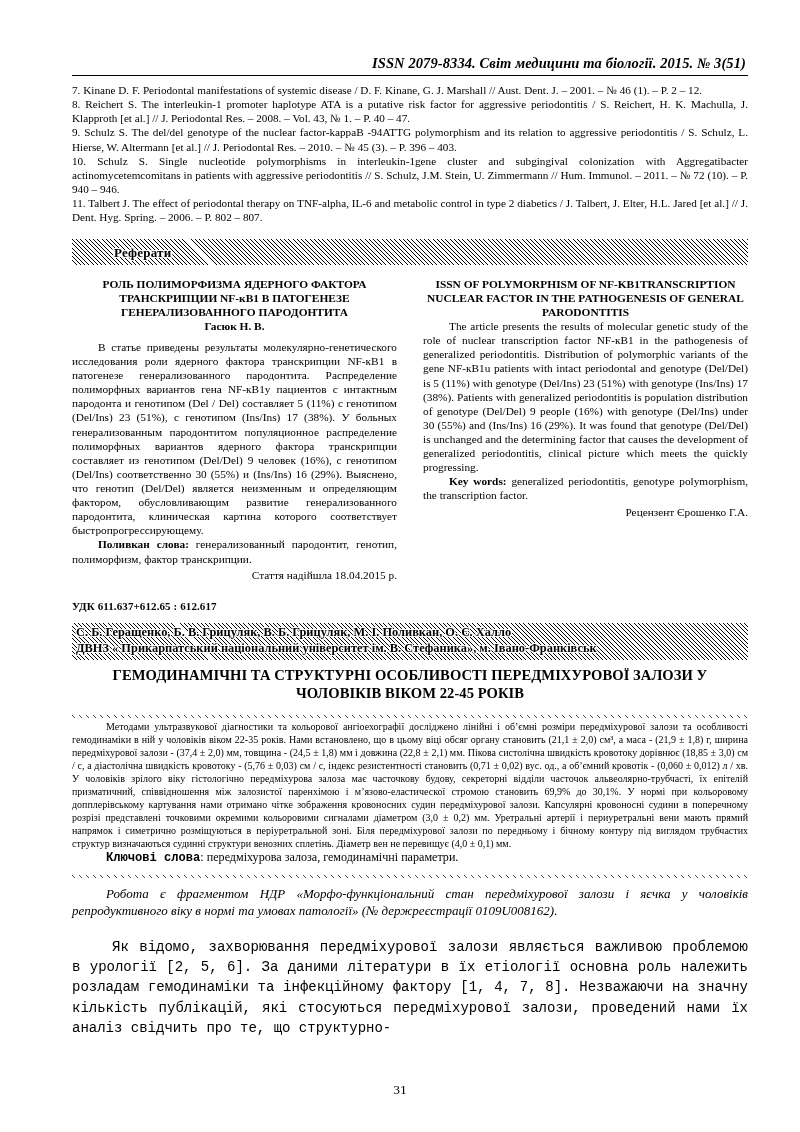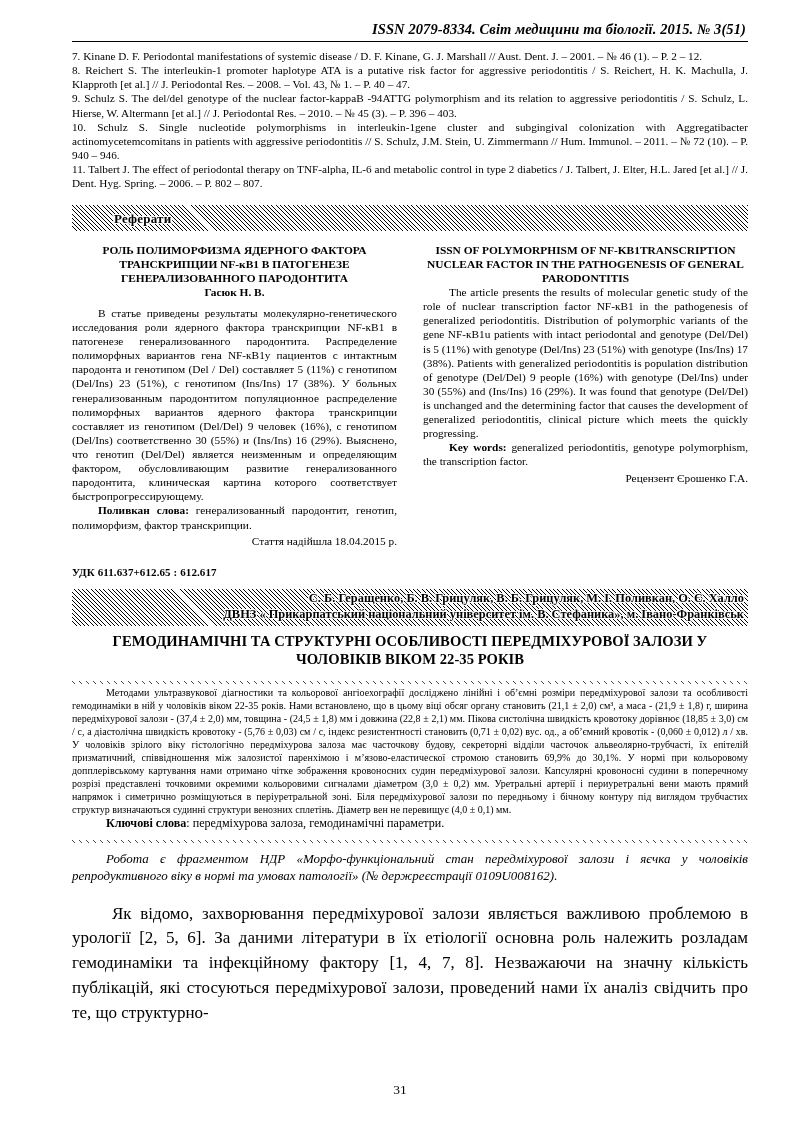--- a/index.html
+++ b/index.html
@@ -12,21 +12,21 @@
     width: 800px;
     height: 1132px;
     font-family: "Liberation Serif", "DejaVu Serif", serif;
     color: #000000;
     position: relative;
     overflow: hidden;
   }
   .page {
     width: 800px;
     height: 1124px;
-    padding: 22px 52px 20px 72px;
+    padding: 56px 52px 20px 72px;
     position: relative;
   }
 
   
   .runhead {
     text-align: right;
     font-style: italic;
     font-weight: bold;
     font-size: 14.5px;
     letter-spacing: 0.1px;
@@ -71,21 +71,21 @@
     letter-spacing: 0.2px;
     text-shadow:
        1px 0 0 #fff, -1px 0 0 #fff, 0 1px 0 #fff, 0 -1px 0 #fff,
        1px 1px 0 #fff, -1px -1px 0 #fff, 1px -1px 0 #fff, -1px 1px 0 #fff,
        2px 0 0 #fff, -2px 0 0 #fff;
   }
   .banner.authors {
     margin-top: 11px;
     margin-bottom: 6px;
     padding: 2px 4px 3px 4px;
-    text-align: right;
+    text-align: left;
   }
   .banner.authors .ln {
     font-weight: bold;
     font-size: 12.4px;
     line-height: 1.28;
     display: block;
     text-shadow:
        1px 0 0 #fff, -1px 0 0 #fff, 0 1px 0 #fff, 0 -1px 0 #fff,
        1px 1px 0 #fff, -1px -1px 0 #fff, 1px -1px 0 #fff, -1px 1px 0 #fff;
   }
@@ -186,39 +186,40 @@
     margin: 0;
     text-indent: 34px;
   }
   .main-kw {
     font-size: 12.1px;
     line-height: 1.30;
     text-align: justify;
     margin: 0;
     text-indent: 34px;
   }
-  .main-kw b { font-weight: bold; }
+  .main-kw b { font-weight: bold; font-family: Liberation Mono, monospace; }
 
   
   .grant {
     font-style: italic;
     font-size: 13px;
     line-height: 1.32;
     text-align: justify;
     margin: 7px 0 0 0;
     text-indent: 34px;
   }
 
   
   .body-par {
-    font-size: 17px;
+    font-size: 14px;
     line-height: 1.46;
     text-align: justify;
     margin: 17px 0 0 0;
     text-indent: 40px;
+    font-family: Liberation Mono, monospace;
   }
 
   
   .pageno {
     position: absolute;
     left: 0;
     right: 0;
     bottom: 26px;
     text-align: center;
     font-size: 13.5px;
@@ -263,21 +264,21 @@
 
   </div>
 
   <div class="udc">УДК 611.637+612.65 : 612.617</div>
 
   <div class="banner authors">
     <span class="ln">С. Б. Геращенко, Б. В. Грицуляк, В. Б. Грицуляк, М. І. Поливкан, О. Є. Халло</span>
     <span class="ln">ДВНЗ « Прикарпатський національний університет ім. В. Стефаника», м. Івано-Франківськ</span>
   </div>
 
-  <div class="art-title">ГЕМОДИНАМІЧНІ ТА СТРУКТУРНІ ОСОБЛИВОСТІ ПЕРЕДМІХУРОВОЇ ЗАЛОЗИ У ЧОЛОВІКІВ ВІКОМ 22-35 РОКІВ</div>
+  <div class="art-title">ГЕМОДИНАМІЧНІ ТА СТРУКТУРНІ ОСОБЛИВОСТІ ПЕРЕДМІХУРОВОЇ ЗАЛОЗИ У ЧОЛОВІКІВ ВІКОМ 22-45 РОКІВ</div>
 
   <div class="zig"></div>
 
   <p class="main-abs">Методами ультразвукової діагностики та кольорової ангіоехографії досліджено лінійні і об’ємні розміри передміхурової залози та особливості гемодинаміки в ній у чоловіків віком 22-35 років. Нами встановлено, що в цьому віці обсяг органу становить (21,1 ± 2,0) см³, а маса - (21,9 ± 1,8) г, ширина передміхурової залози - (37,4 ± 2,0) мм, товщина - (24,5 ± 1,8) мм і довжина (22,8 ± 2,1) мм. Пікова систолічна швидкість кровотоку дорівнює (18,85 ± 3,0) см / с, а діастолічна швидкість кровотоку - (5,76 ± 0,03) см / с, індекс резистентності становить (0,71 ± 0,02) вус. од., а об’ємний кровотік - (0,060 ± 0,012) л / хв. У чоловіків зрілого віку гістологічно передміхурова залоза має часточкову будову, секреторні відділи часточок альвеолярно-трубчасті, їх епітелій призматичний, співвідношення між залозистої паренхімою і м’язово-еластическої стромою становить 69,9% до 30,1%. У нормі при кольоровому допплерівському картування нами отримано чітке зображення кровоносних судин передміхурової залози. Капсулярні кровоносні судини в поперечному розрізі представлені точковими окремими кольоровими сигналами діаметром (3,0 ± 0,2) мм. Уретральні артерії і периуретральні вени мають прямий напрямок і симетрично розміщуються в періуретральной зоні. Біля передміхурової залози по передньому і бічному контуру під виглядом трубчастих структур визначаються судинні структури венозних сплетінь. Діаметр вен не перевищує (4,0 ± 0,1) мм.</p>
   <p class="main-kw"><b>Ключові слова</b><span>: передміхурова залоза, гемодинамічні параметри.</span></p>
 
   <div class="zig2"></div>
 
   <p class="grant">Робота є фрагментом НДР «Морфо-функціональний стан передміхурової залози і яєчка у чоловіків репродуктивного віку в нормі та умовах патології» (№ держреєстрації 0109U008162).</p>
 

